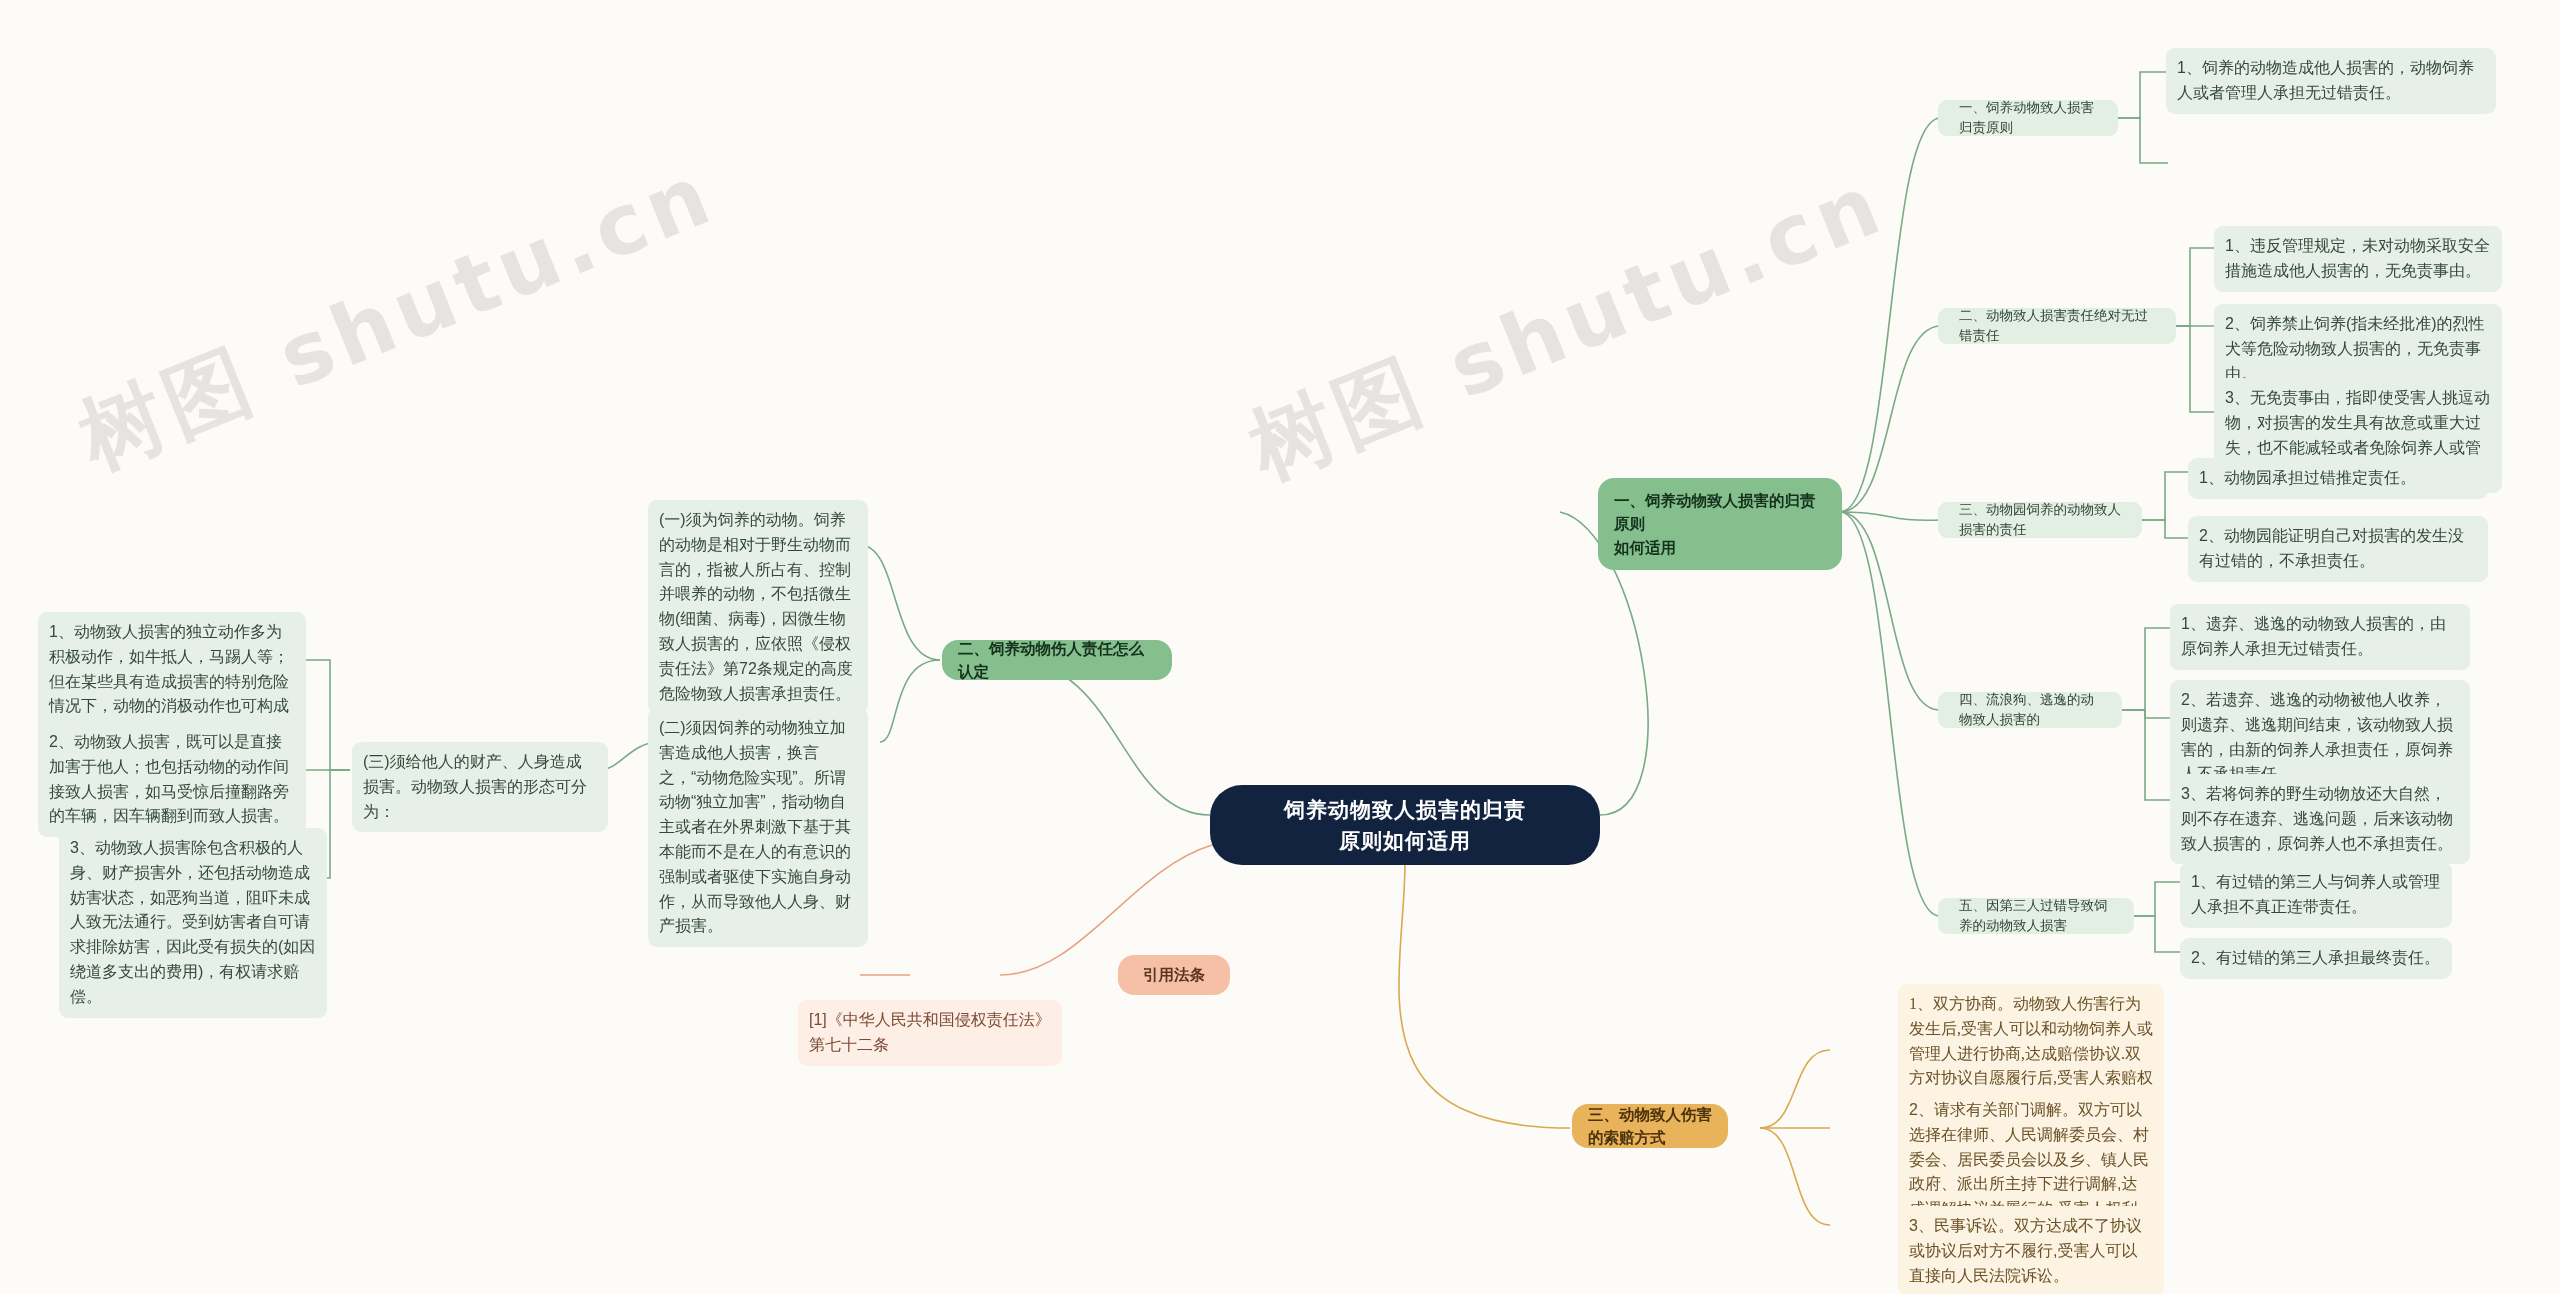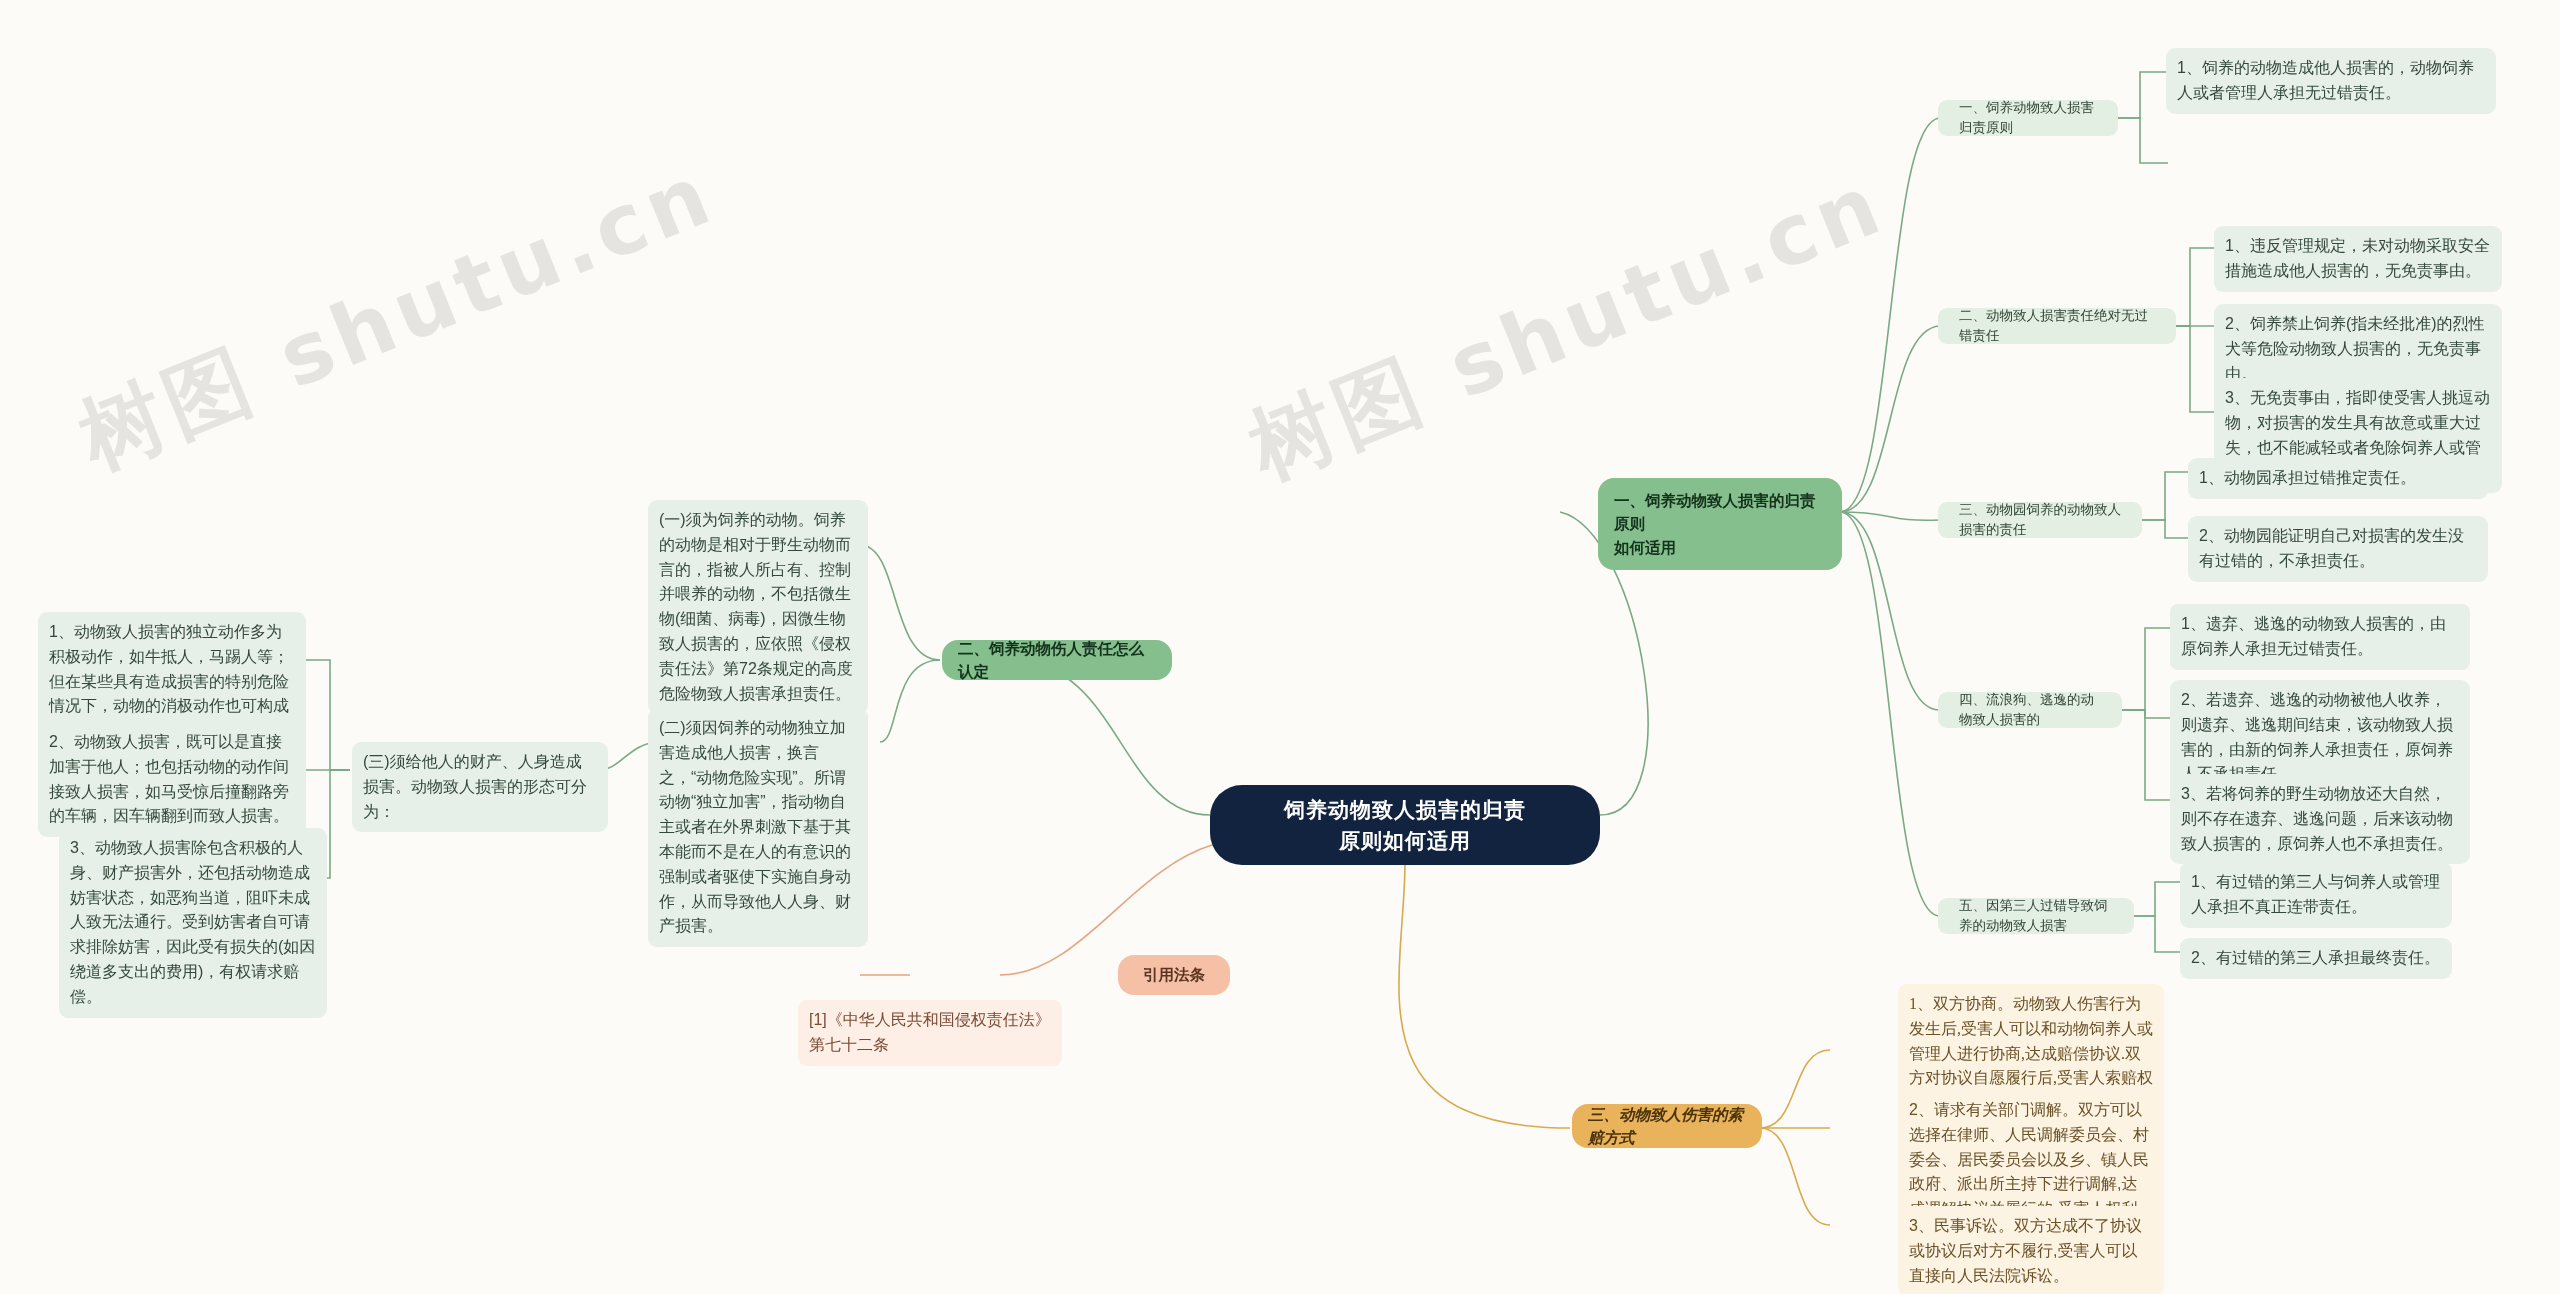--- a/index.html
+++ b/index.html
@@ -202,18 +202,18 @@
 
   <div class="node leaf-green tiny" style="left:352px;top:742px;width:256px;">(三)须给他人的财产、人身造成损害。动物致人损害的形态可分为：</div>
 
   <div class="node leaf-green tiny" style="left:38px;top:612px;width:268px;">1、动物致人损害的独立动作多为积极动作，如牛抵人，马踢人等；但在某些具有造成损害的特别危险情况下，动物的消极动作也可构成动物致人损害，如牛卧于铁轨导致火车出轨。</div>
   <div class="node leaf-green tiny" style="left:38px;top:722px;width:268px;">2、动物致人损害，既可以是直接加害于他人；也包括动物的动作间接致人损害，如马受惊后撞翻路旁的车辆，因车辆翻到而致人损害。</div>
   <div class="node leaf-green tiny" style="left:38px;top:828px;width:268px;margin-left:21px;">3、动物致人损害除包含积极的人身、财产损害外，还包括动物造成妨害状态，如恶狗当道，阻吓未成人致无法通行。受到妨害者自可请求排除妨害，因此受有损失的(如因绕道多支出的费用)，有权请求赔偿。</div>
 
   <div class="node main-salmon" style="left:1118px;top:955px;width:112px;height:40px;">引用法条</div>
   <div class="node leaf-salmon tiny" style="left:798px;top:952px;width:264px;margin-top:48px;">[1]《中华人民共和国侵权责任法》第七十二条</div>
 
-  <div class="node main-orange" style="left:1572px;top:1104px;width:190px;height:44px;justify-content:center;font-style:italic;">三、动物致人伤害的索赔方式</div>
+  <div class="node main-orange" style="left:1572px;top:1104px;width:156px;height:44px;justify-content:center;">三、动物致人伤害的索赔方式</div>
   <div class="node leaf-orange tiny" style="left:1898px;top:984px;width:266px;font-family:Liberation Serif, serif;">1、双方协商。动物致人伤害行为发生后,受害人可以和动物饲养人或管理人进行协商,达成赔偿协议.双方对协议自愿履行后,受害人索赔权利得以实现。</div>
   <div class="node leaf-orange tiny" style="left:1898px;top:1090px;width:266px;">2、请求有关部门调解。双方可以选择在律师、人民调解委员会、村委会、居民委员会以及乡、镇人民政府、派出所主持下进行调解,达成调解协议并履行的,受害人权利得以实现。</div>
   <div class="node leaf-orange tiny" style="left:1898px;top:1206px;width:266px;">3、民事诉讼。双方达成不了协议或协议后对方不履行,受害人可以直接向人民法院诉讼。</div>
 
 </div>
 
 </body></html>

